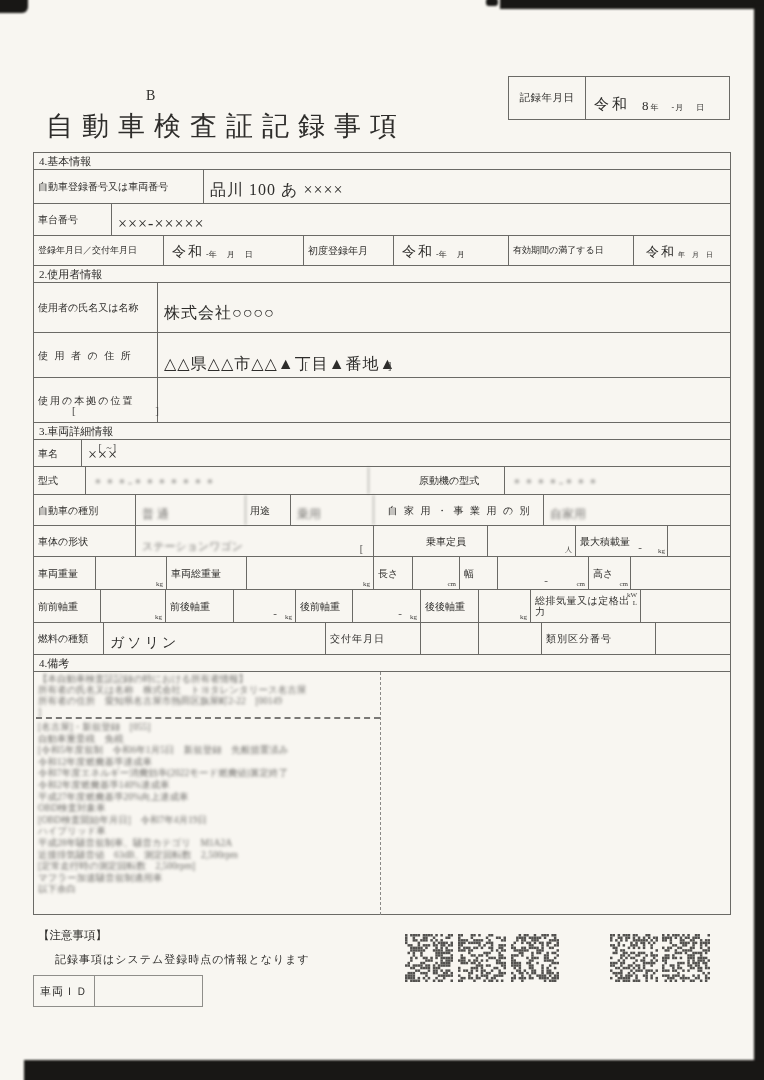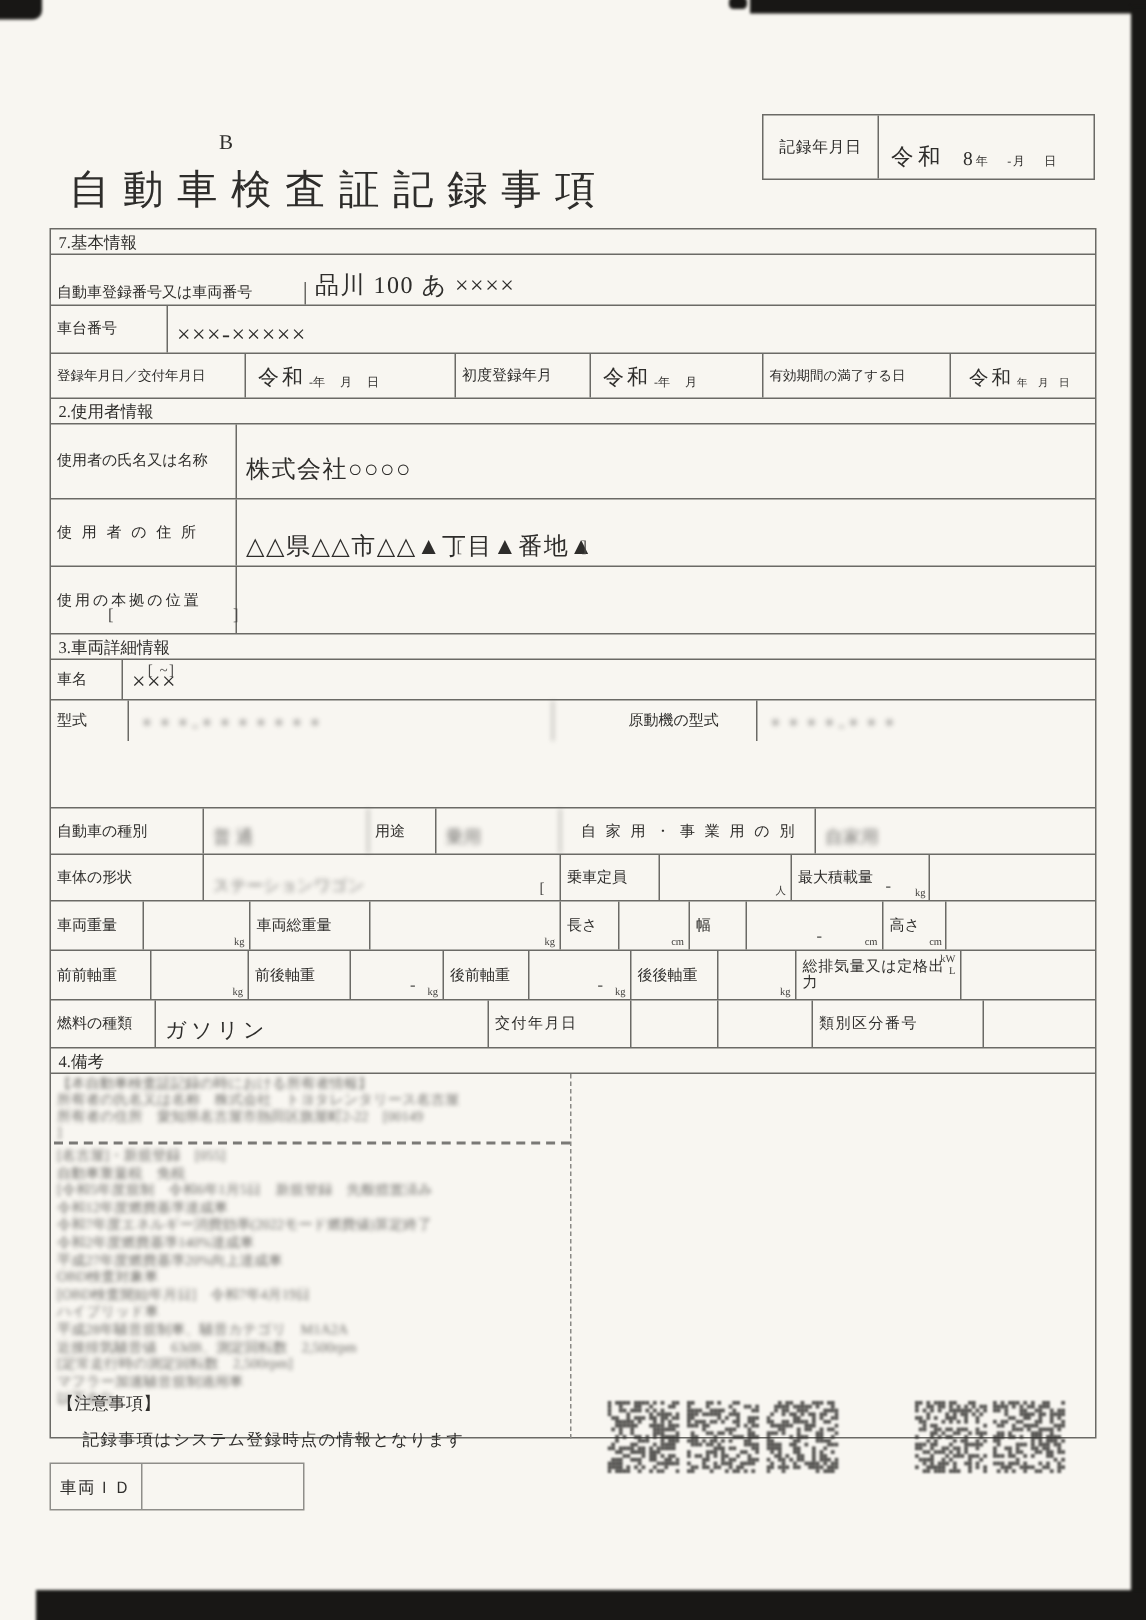--- a/index.html
+++ b/index.html
@@ -104,24 +104,24 @@
       <span class="un">年　 ‐月　 日</span>
     </div>
   </div>
 
   <div class="mark-b">B</div>
   <h1 class="doc-title">自動車検査証記録事項</h1>
 
   <div class="tbl">
 
     <div class="row">
-        <div class="c last sechead">7.基本情報</div>
-      </div>
-
-    <div class="row" style="height:34px;align-items:flex-end;">
+        <div class="c last sechead">4.基本情報</div>
+      </div>
+
+    <div class="row" style="height:34px;">
       <div class="c lbl" style="width:170px;">自動車登録番号又は車両番号</div>
       <div class="c last val big">品川 100 あ ××××</div>
     </div>
 
     <div class="row" style="height:32px;">
       <div class="c lbl" style="width:78px;">車台番号</div>
       <div class="c last val big">×××-×××××</div>
     </div>
 
     <div class="row" style="height:30px;">
@@ -190,36 +190,36 @@
       </div>
     </div>
 
     <div class="row" style="height:28px;">
       <div class="c lbl" style="width:52px;">型式</div>
       <div class="c val blur" style="width:283px;font-size:12px;">＊＊＊-＊＊＊＊＊＊＊</div>
       <div class="c lbl" style="width:90px;margin-left:46px;">原動機の型式</div>
       <div class="c last val blur" style="font-size:12px;">＊＊＊＊-＊＊＊</div>
     </div>
 
-    <div class="row" style="height:31px;margin-top:44px;">
+    <div class="row" style="height:31px;">
       <div class="c lbl" style="width:102px;">自動車の種別</div>
       <div class="c val blur" style="width:110px;font-size:12px;">普 通</div>
       <div class="c lbl" style="width:45px;">用途</div>
       <div class="c val blur" style="width:83px;font-size:12px;">乗用</div>
       <div class="c lbl sp" style="width:170px;justify-content:center;">自 家 用 ・ 事 業 用 の 別</div>
       <div class="c last val blur" style="font-size:12px;">自家用</div>
     </div>
 
     <div class="row" style="height:31px;">
       <div class="c lbl" style="width:102px;">車体の形状</div>
       <div class="c val" style="width:238px;">
         <span class="blur" style="font-size:11px;">ステーションワゴン</span>
         <span class="brkt1" style="top:auto;bottom:2px;right:10px;">[</span>
       </div>
-      <div class="c lbl" style="width:66px;">乗車定員</div>
+      <div class="c lbl" style="width:66px;margin-left:48px;">乗車定員</div>
       <div class="c" style="width:88px;">
           <span class="unit">人</span>
         </div>
       <div class="c lbl" style="width:92px;">最大積載量</div>
       <div class="c last">
           <span class="dashv">-</span>
           <span class="unit">kg</span>
         </div>
     </div>
 

